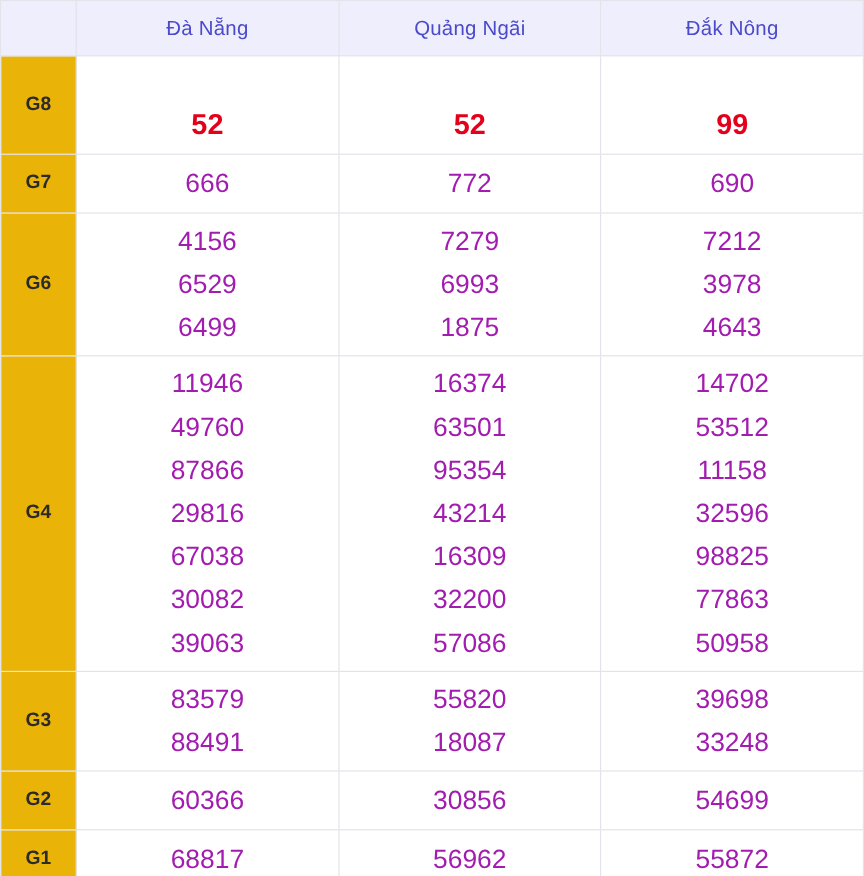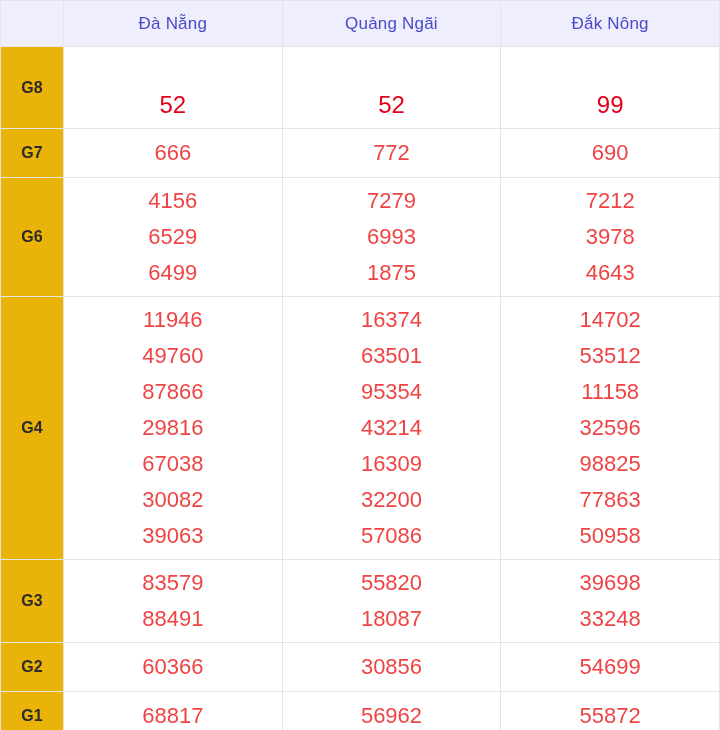--- a/index.html
+++ b/index.html
@@ -38,33 +38,33 @@
   }
   td.prize-label {
     background: #eab308;
     color: #2b2b2b;
     font-weight: bold;
     font-size: 16px;
     width: 62px;
   }
   td.numbers {
     background: #ffffff;
-    color: #ef4444;
+    color: #a21caf;
     font-size: 22px;
     line-height: 36px;
     padding: 5px 0;
   }
   td.numbers div {
     height: 36px;
     line-height: 36px;
   }
   tr.g8 td.numbers, tr.g8 td.numbers div {
     color: #e4001b;
     font-size: 24px;
-    font-weight: normal;
+    font-weight: bold;
     margin-top: 35px;
   }
   tr.g8 td.prize-label, tr.g8 td.numbers { height: 40px; }
   tr.g7 td.prize-label, tr.g7 td.numbers { height: 38px; }
   tr.g5 td.prize-label, tr.g5 td.numbers { height: 38px; }
   tr.g2 td.prize-label, tr.g2 td.numbers { height: 38px; }
   tr.g1 td.prize-label, tr.g1 td.numbers { height: 38px; }
 </style>
 </head>
 <body>

